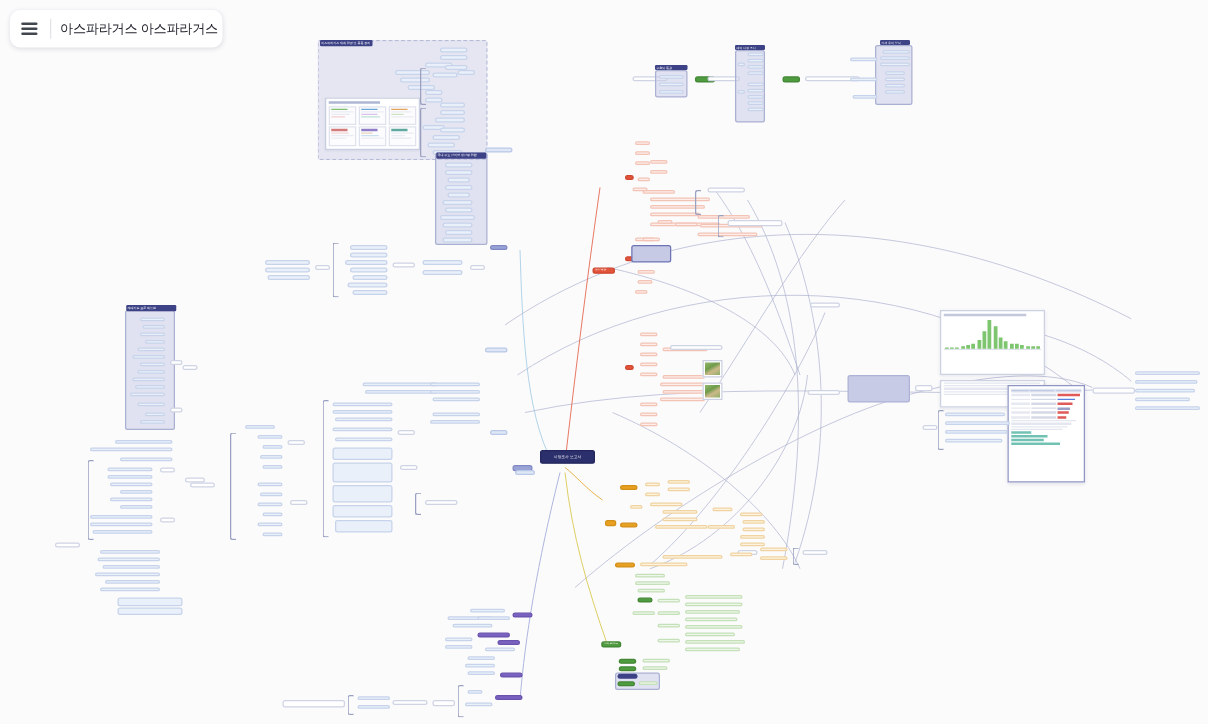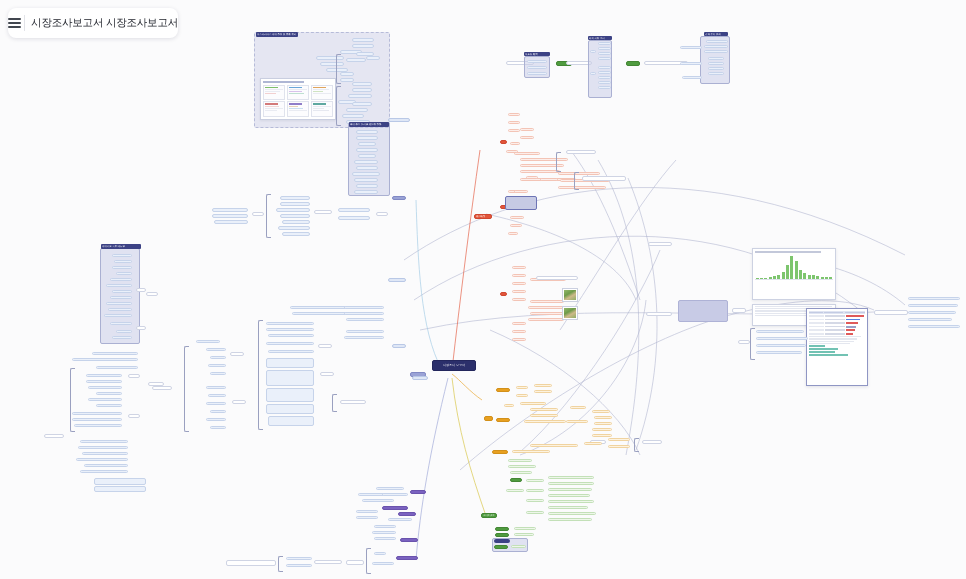--- a/index.html
+++ b/index.html
@@ -105,21 +105,21 @@
 </head>
 <body>
 
 <div id="topbar">
   <div id="hamburger">
     <i></i>
       <i></i>
       <i></i>
   </div>
   <div id="divline"></div>
-  <div id="doctitle">시장조사보고서 시장조사보고서</div>
+  <div id="doctitle">아스파라거스 아스파라거스</div>
 </div>
 
 <div id="canvas">
 
   <svg id="arcs" viewBox="0 0 966 579" width="966" height="579">
     <g fill="none" stroke="#9ea3c4" stroke-width=".55" opacity=".85">
       <path d="M404,260 C520,180 700,150 905,255"></path>
       <path d="M414,300 C540,215 740,210 866,315"></path>
       <path d="M420,330 C560,300 720,320 874,312"></path>
       <path d="M460,470 C540,400 660,330 742,312"></path>

